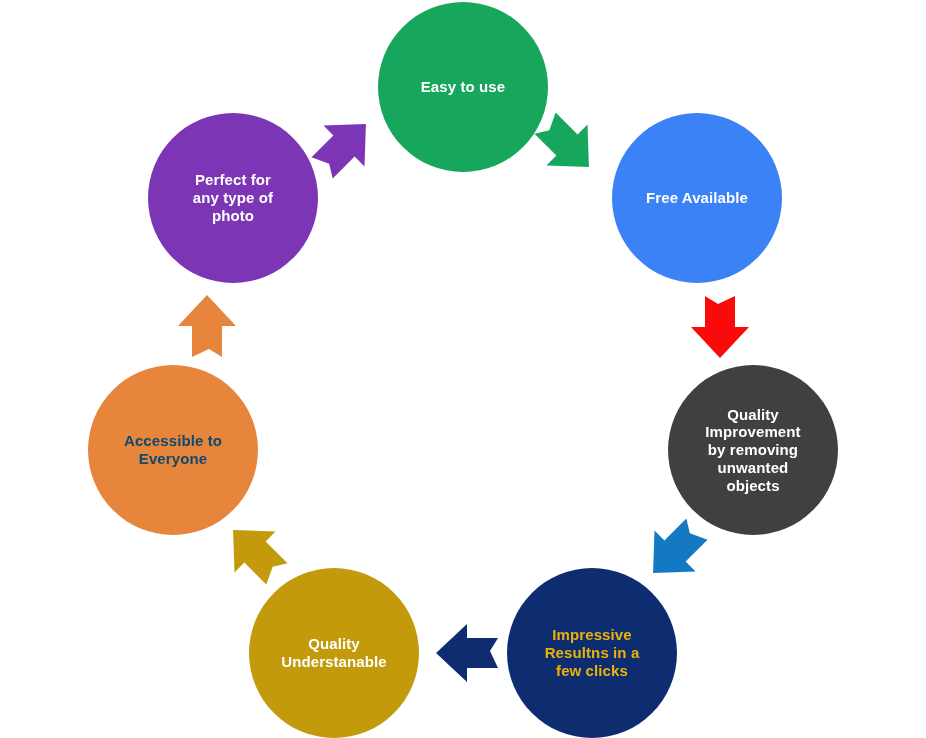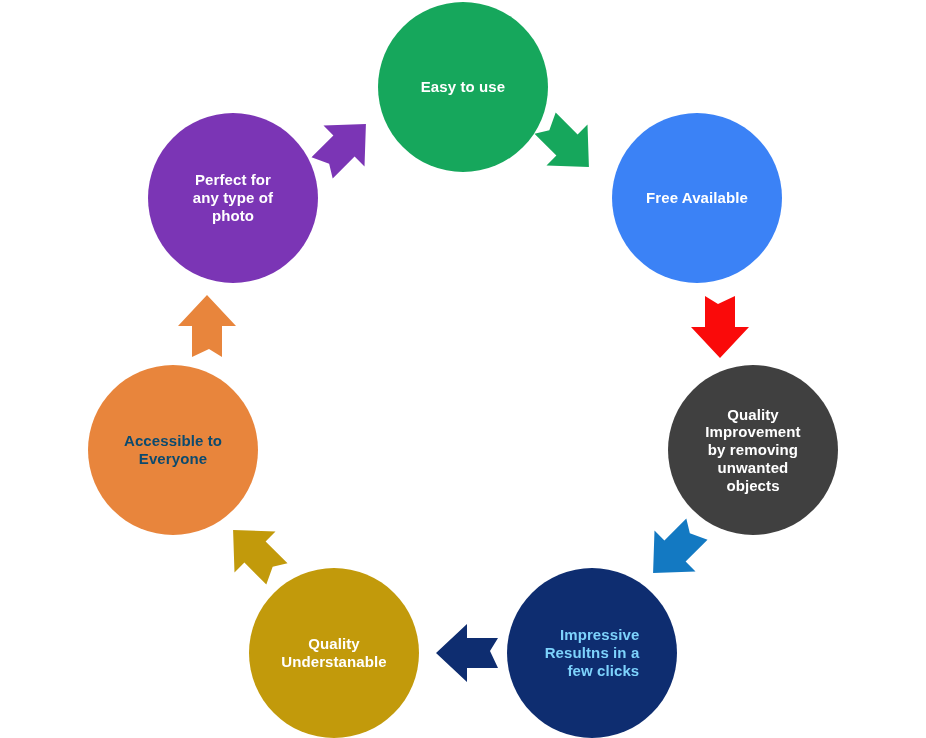--- a/index.html
+++ b/index.html
@@ -93,21 +93,21 @@
         <div class="node-label" style="color: rgb(255, 255, 255);">Free Available</div>
       </div>
       <div class="node" style="left: 668px; top: 365px; width: 170px; height: 170px; background: #404040;">
         <div class="node-label" style="color: rgb(255, 255, 255);">Quality
 Improvement
 by removing
 unwanted
 objects</div>
       </div>
       <div class="node" style="left: 507px; top: 568px; width: 170px; height: 170px; background: rgb(14, 45, 112);">
-        <div class="node-label" style="color: #7dd3fc; text-align: right;">Impressive
+        <div class="node-label" style="color: #eab308;">Impressive
 Resultns in a
 few clicks</div>
       </div>
       <div class="node" style="left: 249px; top: 568px; width: 170px; height: 170px; background: rgb(194, 154, 11);">
         <div class="node-label" style="color: rgb(255, 255, 255);">Quality
 Understanable</div>
       </div>
       <div class="node" style="left: 88px; top: 365px; width: 170px; height: 170px; background: rgb(232, 133, 60);">
         <div class="node-label" style="color: #0c4a6e;">Accessible to
 Everyone</div>

